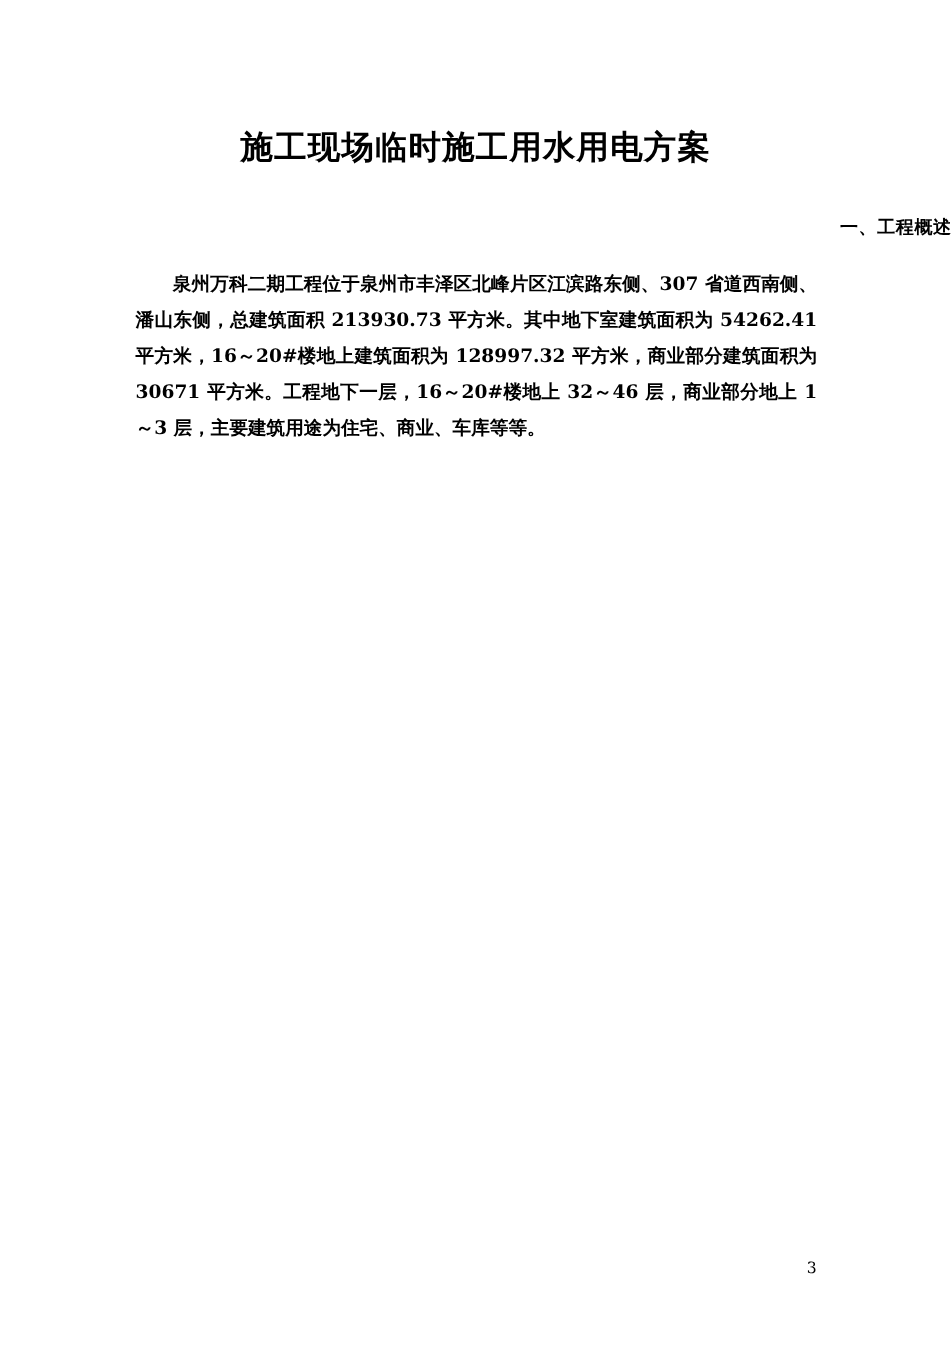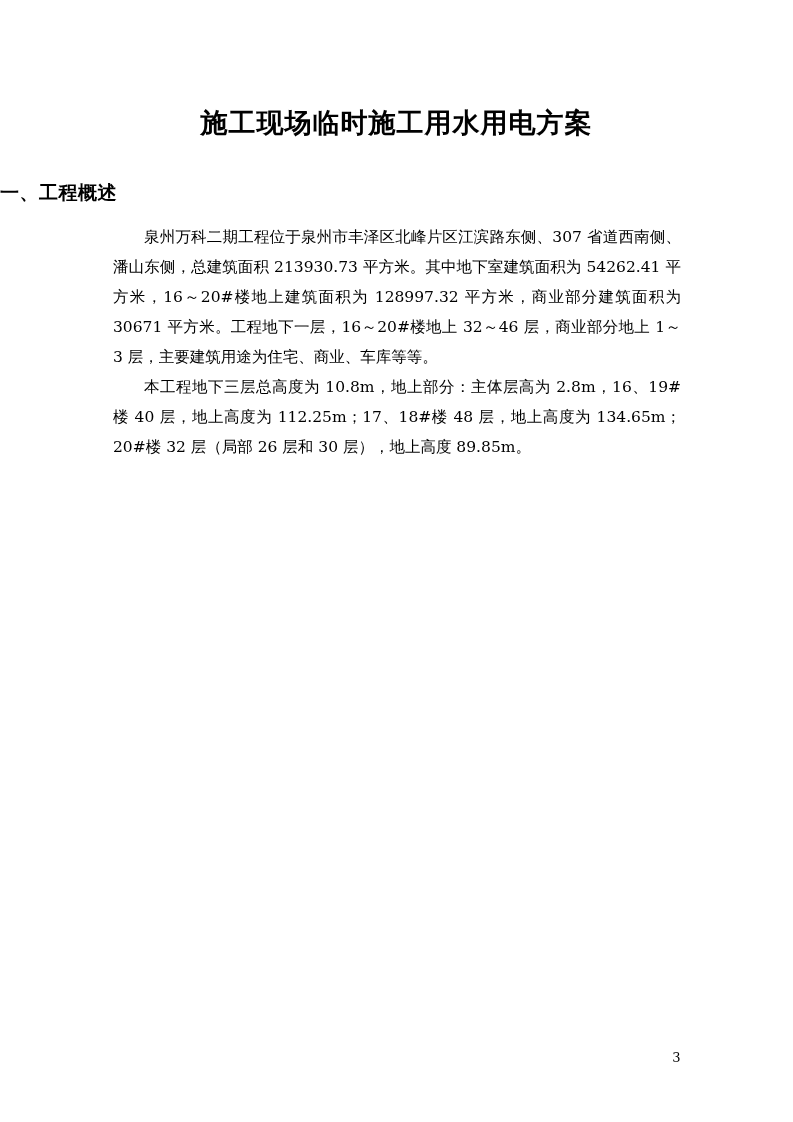--- a/index.html
+++ b/index.html
@@ -34,39 +34,40 @@
     font-size: 27px;
     font-weight: bold;
     letter-spacing: 1px;
     font-family: "DejaVu Serif", "Liberation Serif", serif;
   }
   .section-heading {
     position: absolute;
     left: 0;
     top: 180px;
     width: 793px;
-    text-align: left;
-    font-size: 19px;
+    text-align: right;
+    font-size: 15px;
     font-weight: bold;
     letter-spacing: 0.5px;
   }
   .body-area {
     position: absolute;
     left: 113px;
     top: 222px;
     width: 568px;
   }
   p.para {
     margin: 0 0 0 0;
     font-size: 15.5px;
     line-height: 30px;
     text-align: justify;
     text-justify: inter-ideograph;
     text-indent: 2em;
     font-family: "DejaVu Serif", "Liberation Serif", serif;
+    font-weight: bold;
   }
   .page-number {
     position: absolute;
     left: 0;
     top: 1050px;
     width: 793px;
     text-align: center;
     font-size: 13px;
     font-family: "DejaVu Serif", "Liberation Serif", serif;
   }
@@ -79,20 +80,19 @@
 <body>
 
 <div class="page">
 
   <div class="doc-title">施工现场临时施工用水用电方案</div>
 
   <div class="section-heading">一、工程概述</div>
 
   <div class="body-area">
     <p class="para">泉州万科二期工程位于泉州市丰泽区北峰片区江滨路东侧、307 省道西南侧、潘山东侧，总建筑面积 213930.73 平方米。其中地下室建筑面积为 54262.41 平方米，16～20#楼地上建筑面积为 128997.32 平方米，商业部分建筑面积为 30671 平方米。工程地下一层，16～20#楼地上 32～46 层，商业部分地上 1～3 层，主要建筑用途为住宅、商业、车库等等。</p>
-    <p class="para">本工程地下三层总高度为 10.8m，地上部分：主体层高为 2.8m，16、19#楼 40 层，地上高度为 112.25m；17、18#楼 48 层，地上高度为 134.65m；20#楼 32 层（局部 26 层和 30 层），地上高度 89.85m。</p>
   </div>
 
   <div class="page-number">
     <span>3</span>
   </div>
 
 </div>
 
 </body></html>

